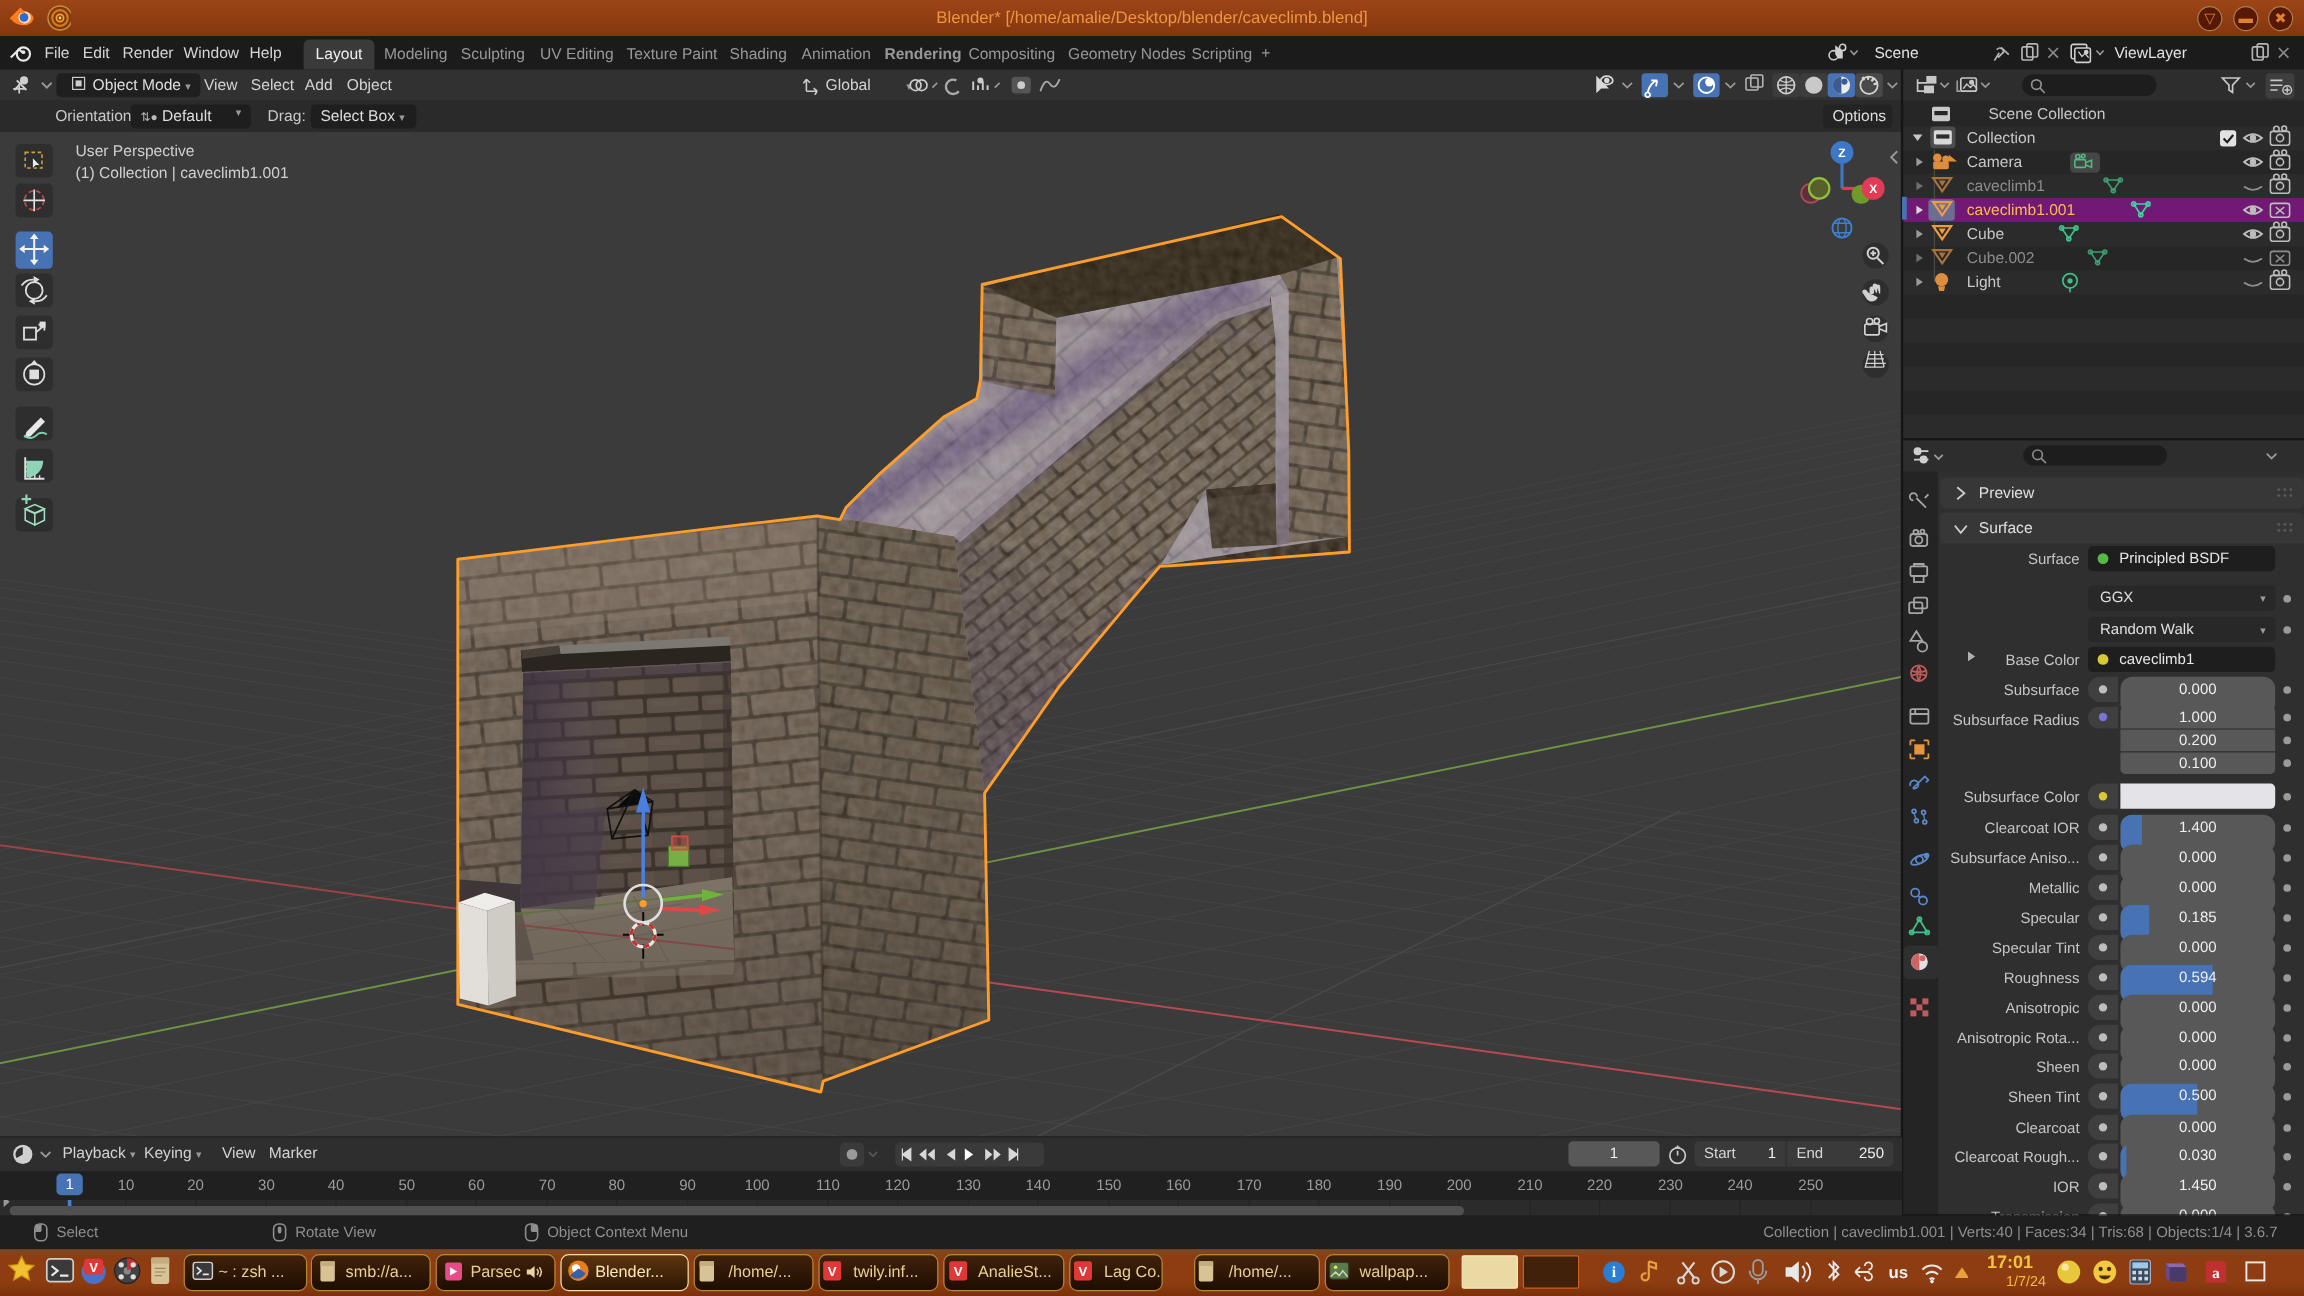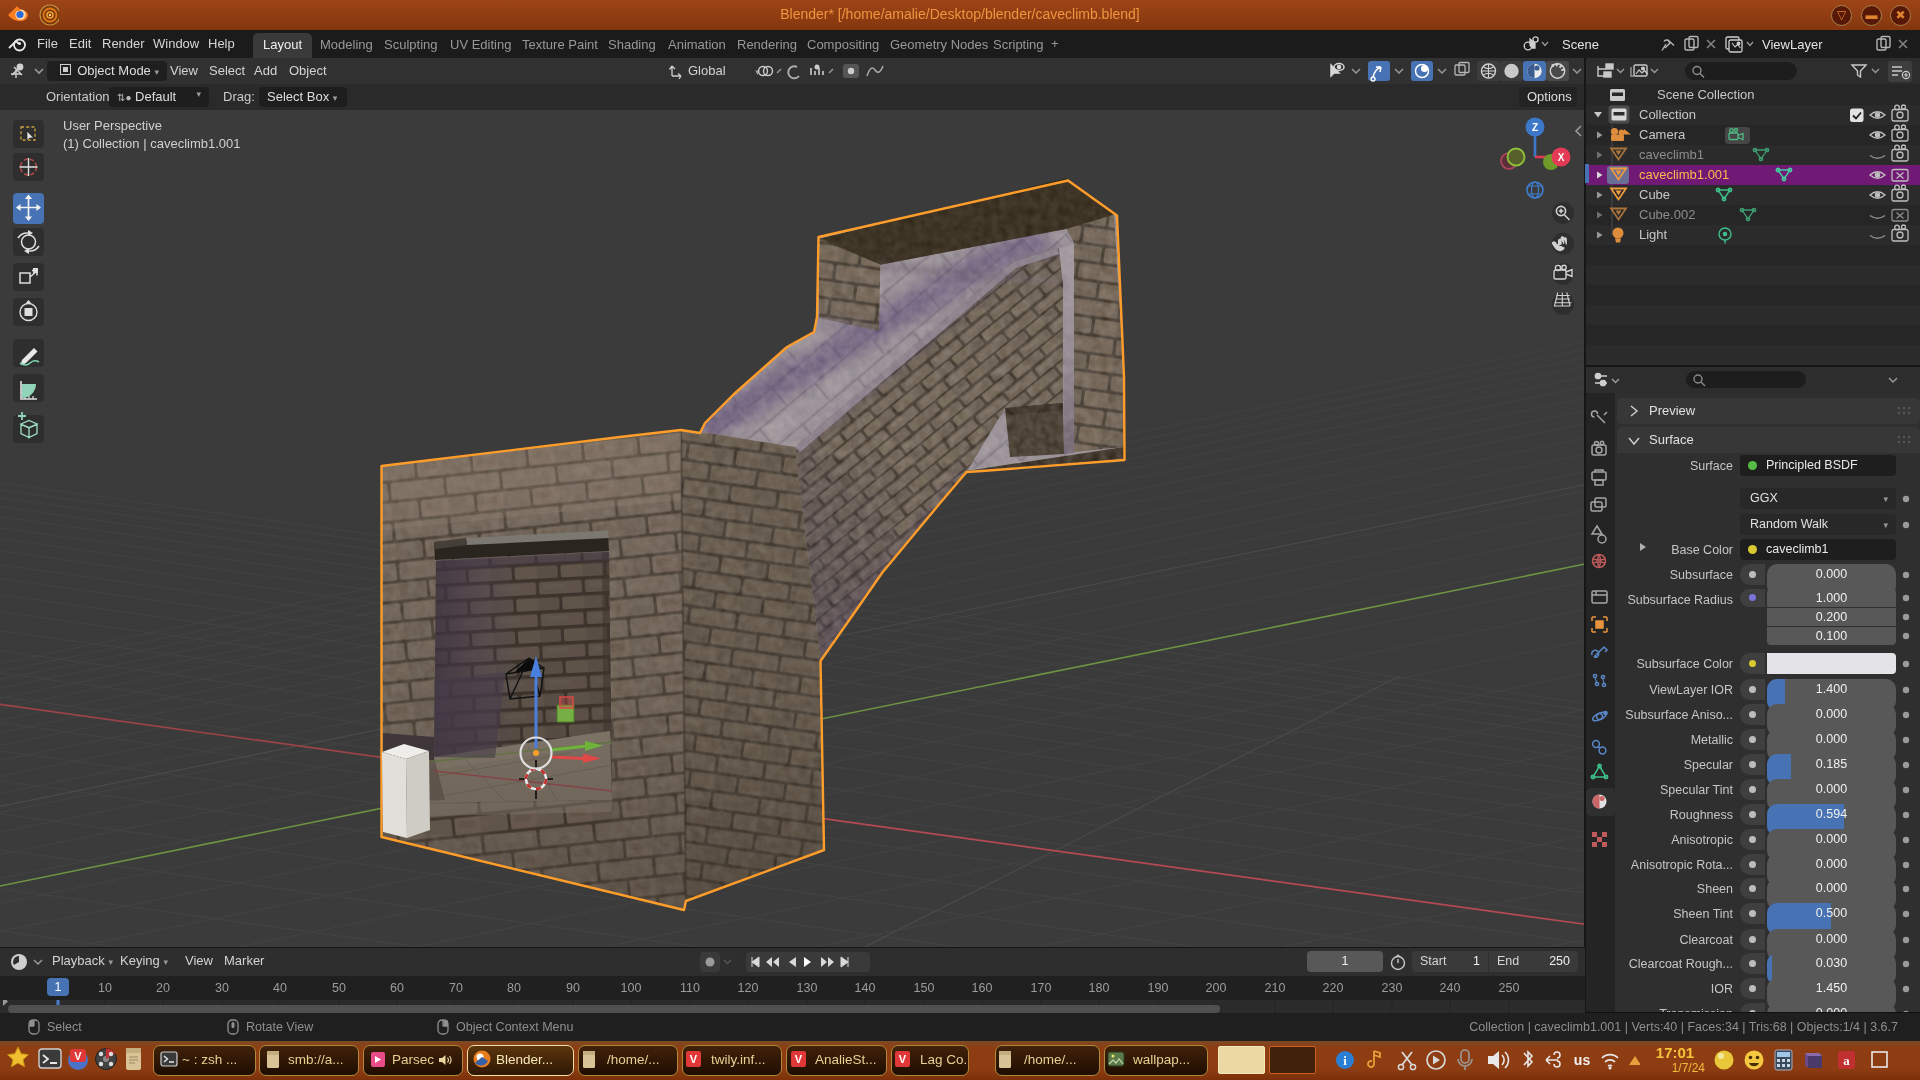--- a/index.html
+++ b/index.html
@@ -105,21 +105,21 @@
     <div class="m" style="left:102px;">Render</div>
     <div class="m" style="left:153px;">Window</div>
     <div class="m" style="left:208px;">Help</div>
     <div class="tab on" style="left:253px;">Layout</div>
     <div class="tab" style="left:310px;">Modeling</div>
     <div class="tab" style="left:374px;">Sculpting</div>
     <div class="tab" style="left:440px;">UV Editing</div>
     <div class="tab" style="left:512px;">Texture Paint</div>
     <div class="tab" style="left:598px;">Shading</div>
     <div class="tab" style="left:658px;">Animation</div>
-    <div class="tab" style="left:727px;">Rendering</div>
+    <div class="tab" style="left:727px;font-weight:bold;">Rendering</div>
     <div class="tab" style="left:797px;">Compositing</div>
     <div class="tab" style="left:880px;">Geometry Nodes</div>
     <div class="tab" style="left:983px;">Scripting</div>
     <div class="m" style="left:1051px; color:#989898;">+</div>
     <svg class="abs" style="left:1522px;top:3px;" width="390" height="22" viewBox="0 0 390 22">
       <g stroke="#cfcfcf" stroke-width="1.3" fill="none">
         <path d="M8 6 l5 4 v5 h-3 l-2 -3 z" fill="#cfcfcf"></path>
           <circle cx="6" cy="13" r="3.8"></circle>
           <circle cx="13.5" cy="6.5" r="2.6"></circle>
         <path d="M20 9 l3 3.5 l3 -3.5" stroke="#999"></path>
@@ -831,21 +831,21 @@
     <div class="plabel" style="top:227px; right:187px;">Subsurface Radius</div>
     <div class="ptoggle" style="left:154px;top:223px;height:18px;"></div>
       <div class="pdot" style="left:163px;top:228px;background:#7a74d8;"></div>
     <div class="pslider" style="left:181px;top:223px;width:129px;height:18px;line-height:18px;border-radius:4px 4px 0 0;"><span class="txt">1.000</span></div>
     <div class="pslider" style="left:181px;top:242px;width:129px;height:18px;line-height:18px;border-radius:0;"><span class="txt">0.200</span></div>
     <div class="pslider" style="left:181px;top:261px;width:129px;height:18px;line-height:18px;border-radius:0 0 4px 4px;"><span class="txt">0.100</span></div>
     <div class="plabel" style="top:291px; right:187px;">Subsurface Color</div>
     <div class="ptoggle" style="left:154px;top:287px;"></div>
       <div class="pdot" style="left:163px;top:294px;background:#d8c832;"></div>
     <div class="abs" style="left:181px;top:287px;width:129px;height:21px;background:#e4e4e8;border-radius:0 4px 4px 0;"></div>
-    <div class="plabel" style="top:317px; right:187px;">ViewLayer IOR</div>
+    <div class="plabel" style="top:317px; right:187px;">Clearcoat IOR</div>
     <div class="ptoggle" style="left:154px;top:313px;"></div>
       <div class="pdot" style="left:163px;top:320px;"></div>
     <div class="pslider" style="left:181px;top:313px;width:129px;"><div class="fill" style="width:18px;"></div><span class="txt">1.400</span></div>
     <div class="plabel" style="top:342px; right:187px;">Subsurface Aniso...</div>
     <div class="ptoggle" style="left:154px;top:338px;"></div>
       <div class="pdot" style="left:163px;top:345px;"></div>
     <div class="pslider" style="left:181px;top:338px;width:129px;"><span class="txt">0.000</span></div>
     <div class="plabel" style="top:367px; right:187px;">Metallic</div>
     <div class="ptoggle" style="left:154px;top:363px;"></div>
       <div class="pdot" style="left:163px;top:370px;"></div>

